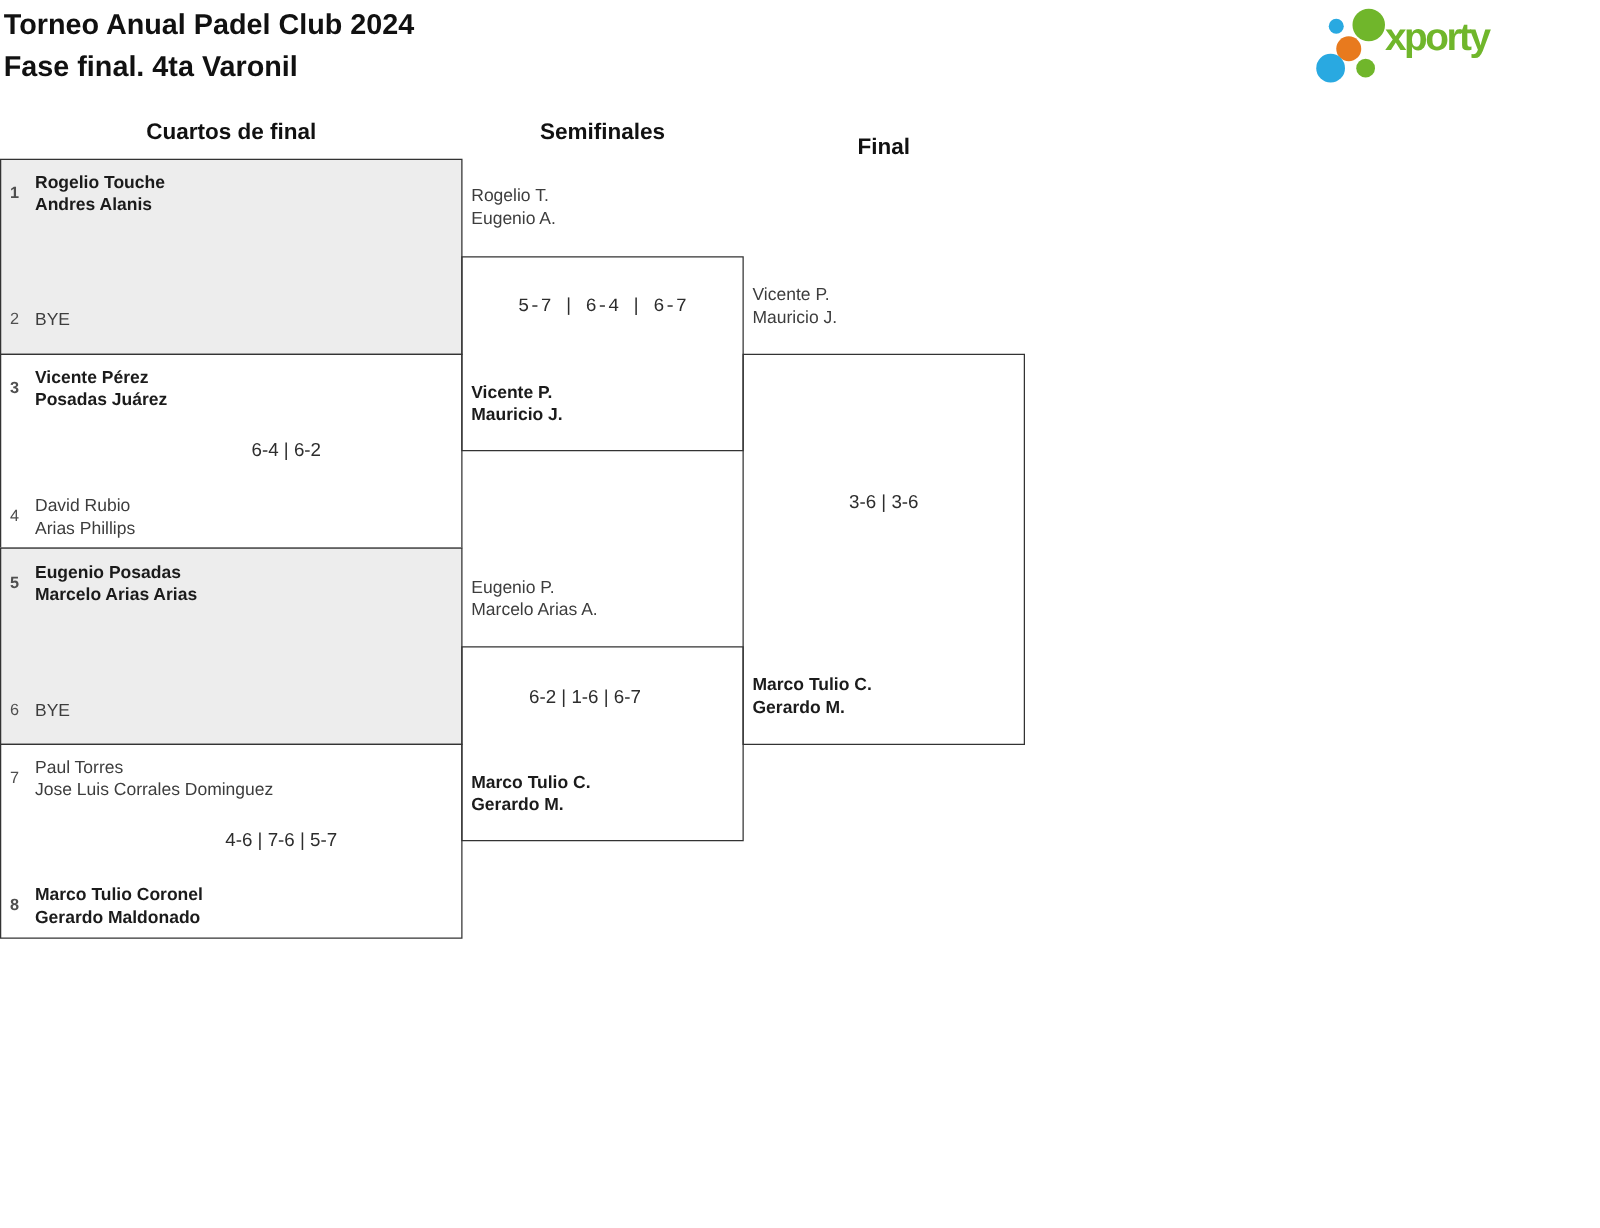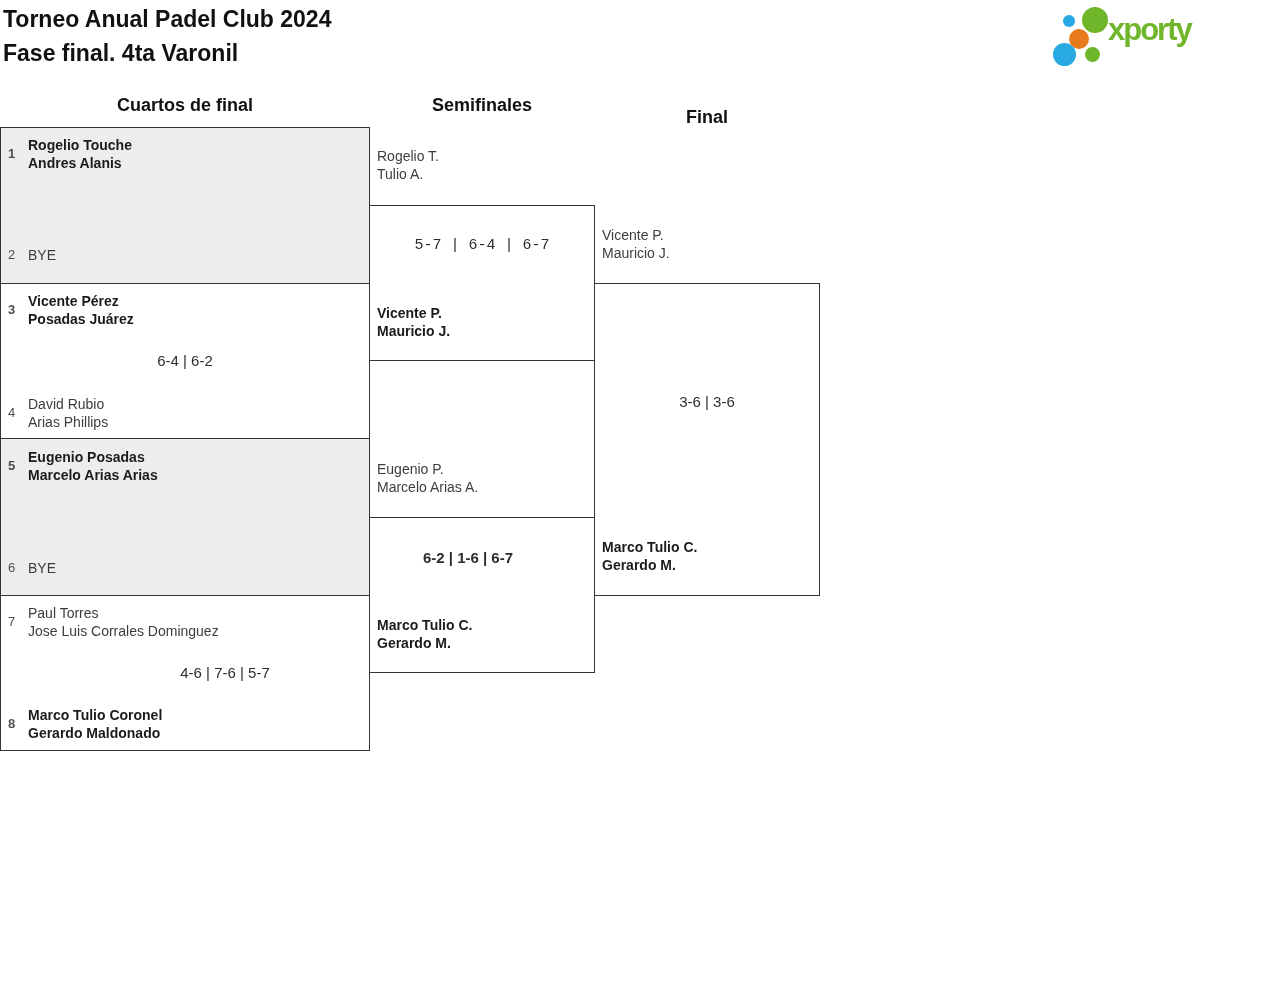--- a/index.html
+++ b/index.html
@@ -90,21 +90,21 @@
     </span>
   </div>
 
   <div class="team winner" style="left:8px;top:292px;">
     <span class="seed">3</span>
     <span class="names">
       <span class="l">Vicente Pérez</span>
       <span class="l">Posadas Juárez</span>
     </span>
   </div>
-  <div class="score" style="left:0;top:352px;width:370px;">6-4 | 6-2</div>
+  <div class="score" style="left:0;top:352px;width:370px;padding-left:44px;">6-4 | 6-2</div>
   <div class="team" style="left:8px;top:395px;">
     <span class="seed">4</span>
     <span class="names">
       <span class="l">David Rubio</span>
       <span class="l">Arias Phillips</span>
     </span>
   </div>
 
   <div class="team winner" style="left:8px;top:448px;">
     <span class="seed">5</span>
@@ -133,38 +133,38 @@
     <span class="seed">8</span>
     <span class="names">
       <span class="l">Marco Tulio Coronel</span>
       <span class="l">Gerardo Maldonado</span>
     </span>
   </div>
 
   <div class="team" style="left:377px;top:147px;">
     <span class="names">
       <span class="l">Rogelio T.</span>
-      <span class="l">Tulio A.</span>
+      <span class="l">Eugenio A.</span>
     </span>
   </div>
   <div class="score" style="left:369px;top:237px;width:226px;font-family:Liberation Mono, monospace;">5-7 | 6-4 | 6-7</div>
   <div class="team winner" style="left:377px;top:304px;">
     <span class="names">
       <span class="l">Vicente P.</span>
       <span class="l">Mauricio J.</span>
     </span>
   </div>
 
   <div class="team" style="left:377px;top:460px;">
     <span class="names">
       <span class="l">Eugenio P.</span>
       <span class="l">Marcelo Arias A.</span>
     </span>
   </div>
-  <div class="score" style="left:369px;top:549px;width:198px;font-weight:bold;">6-2 | 1-6 | 6-7</div>
+  <div class="score" style="left:369px;top:549px;width:198px;">6-2 | 1-6 | 6-7</div>
   <div class="team winner" style="left:377px;top:616px;">
     <span class="names">
       <span class="l">Marco Tulio C.</span>
       <span class="l">Gerardo M.</span>
     </span>
   </div>
 
   <div class="team" style="left:602px;top:226px;">
     <span class="names">
       <span class="l">Vicente P.</span>

